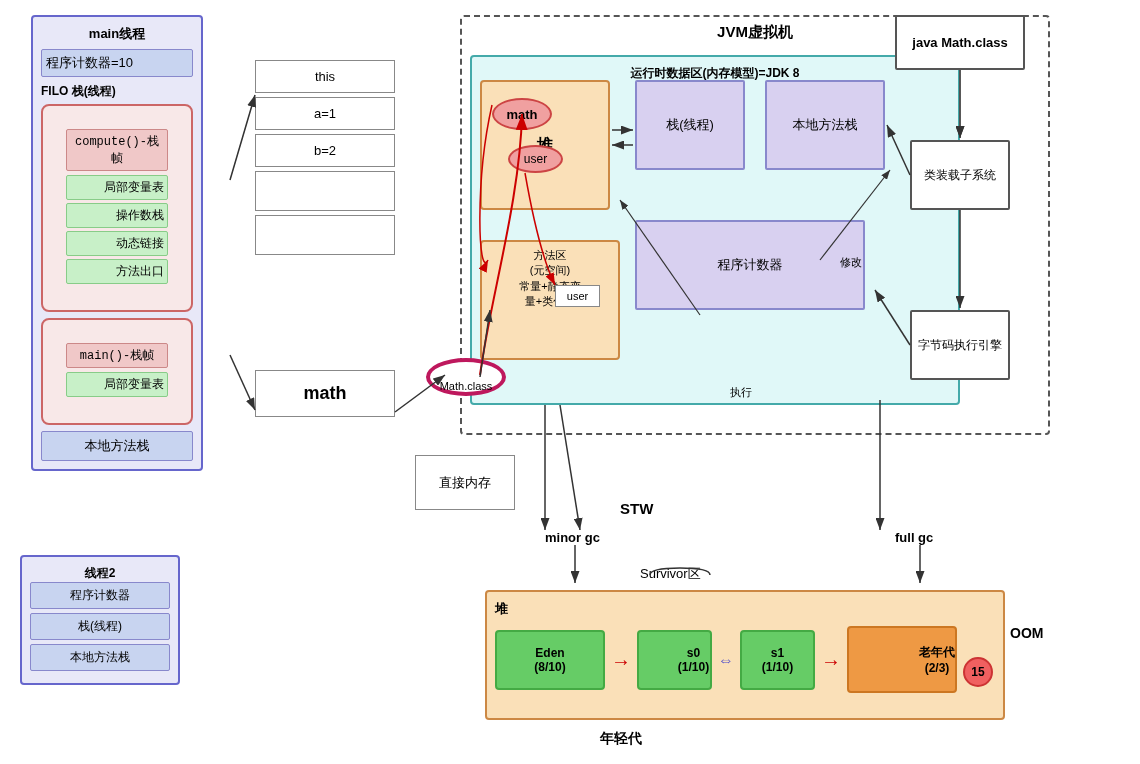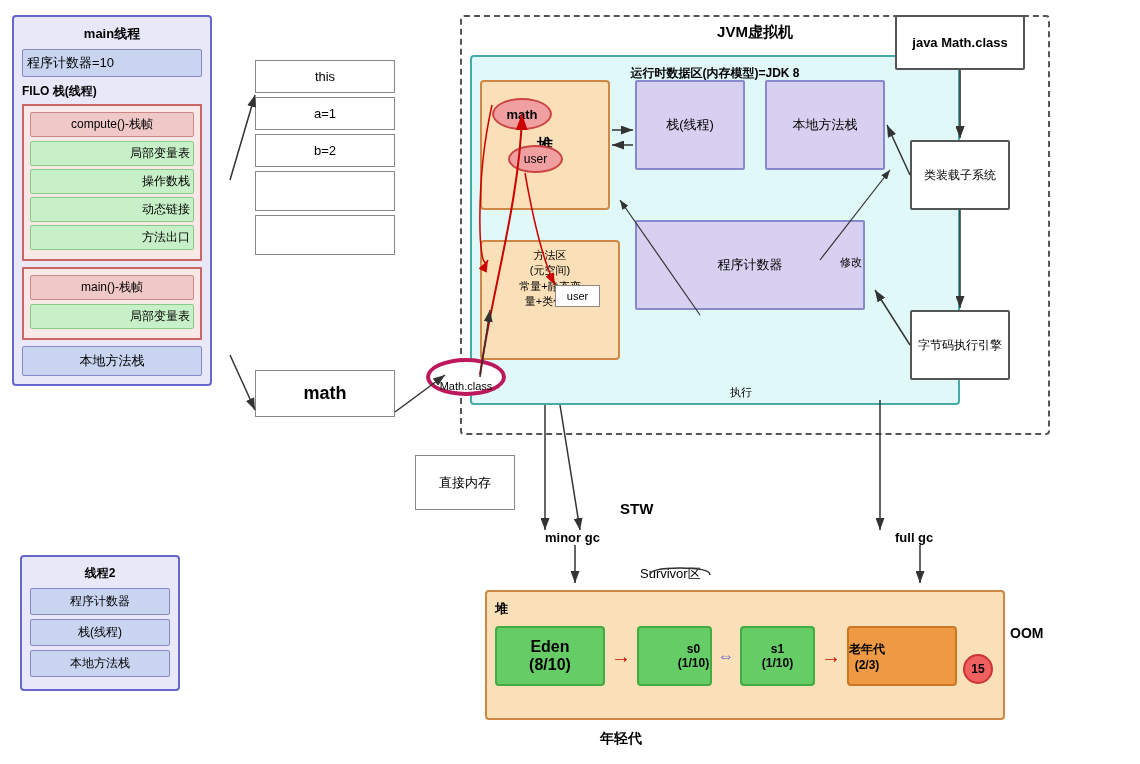--- a/index.html
+++ b/index.html
@@ -9,22 +9,22 @@
       font-size: 13px;
       width: 1140px;
       height: 764px;
       overflow: hidden;
       position: relative;
     }
 
     
     .main-thread {
       position: absolute;
-      left: 12px; top: 15px;
-      width: 200px;
+      left: 31px; top: 15px;
+      width: 172px;
       border: 2px solid #6666cc;
       background: #e8e8f8;
       border-radius: 4px;
       padding: 8px;
     }
     .main-thread-title {
       text-align: center;
       font-weight: bold;
       margin-bottom: 6px;
       font-size: 13px;
@@ -38,23 +38,24 @@
       border-radius: 2px;
     }
     .filo-label {
       font-weight: bold;
       font-size: 12px;
       margin-bottom: 4px;
     }
     .filo-stack {
       border: 2px solid #cc6666;
       background: #f8e8e8;
-      padding: 6px;
+      padding: 23px;
       margin-bottom: 6px;
-      border-radius: 0;
+      border-radius: 8px;
+      font-family: Liberation Mono, monospace;
     }
     .frame-title {
       background: #f0c8c8;
       border: 1px solid #cc8888;
       text-align: center;
       padding: 3px;
       margin-bottom: 4px;
       border-radius: 2px;
       font-size: 12px;
     }
@@ -82,21 +83,20 @@
       left: 20px; top: 555px;
       width: 160px;
       border: 2px solid #6666cc;
       background: #e8e8f8;
       border-radius: 4px;
       padding: 8px;
     }
     .thread2-title {
       text-align: center;
       font-weight: bold;
-      margin-bottom: 6px;
       font-size: 12px;
     }
     .thread2-item {
       background: #c8d4f0;
       border: 1px solid #8888cc;
       text-align: center;
       padding: 4px;
       margin-bottom: 4px;
       border-radius: 2px;
       font-size: 12px;
@@ -394,21 +394,21 @@
     .eden-box {
       background: #66cc66;
       border: 2px solid #44aa44;
       border-radius: 4px;
       width: 110px;
       height: 60px;
       display: flex;
       align-items: center;
       justify-content: center;
       text-align: center;
-      font-size: 16px;
+      font-size: 12px;
       font-weight: bold;
       color: #000;
     }
     .s0-box {
       background: #66cc66;
       border: 2px solid #44aa44;
       border-radius: 4px;
       width: 75px;
       height: 60px;
       display: flex;
@@ -430,24 +430,24 @@
       justify-content: center;
       text-align: center;
       font-size: 12px;
       font-weight: bold;
     }
     .old-box {
       background: #ee9944;
       border: 2px solid #cc7722;
       border-radius: 4px;
       width: 110px;
-      height: 60px;
-      display: flex;
-      align-items: center;
-      justify-content: flex-start;
+      height: 67px;
+      display: flex;
+      align-items: center;
+      justify-content: flex-end;
       text-align: center;
       font-size: 12px;
       font-weight: bold;
     }
     .age-circle {
       background: #f06060;
       border: 2px solid #cc3333;
       border-radius: 50%;
       width: 30px;
       height: 30px;

